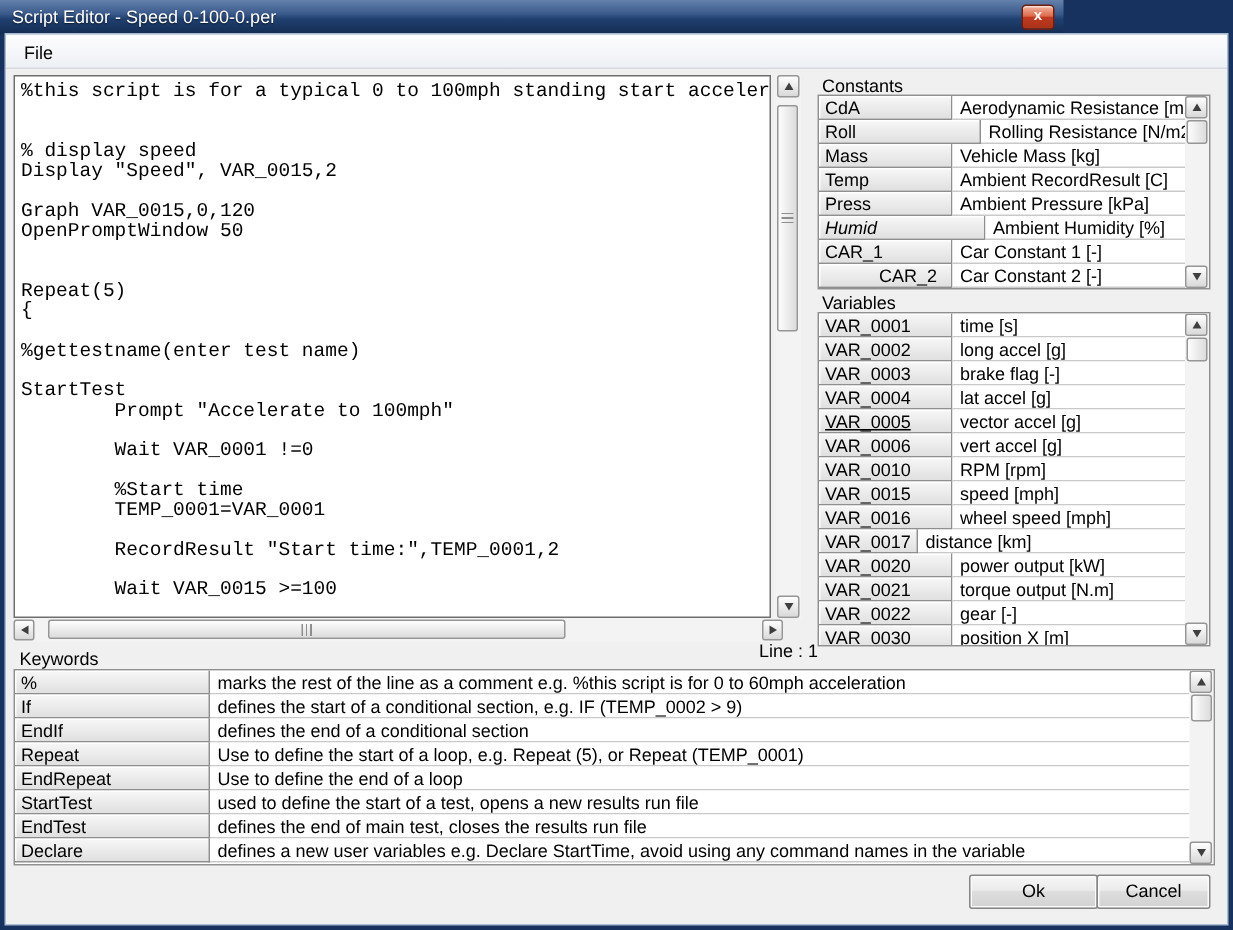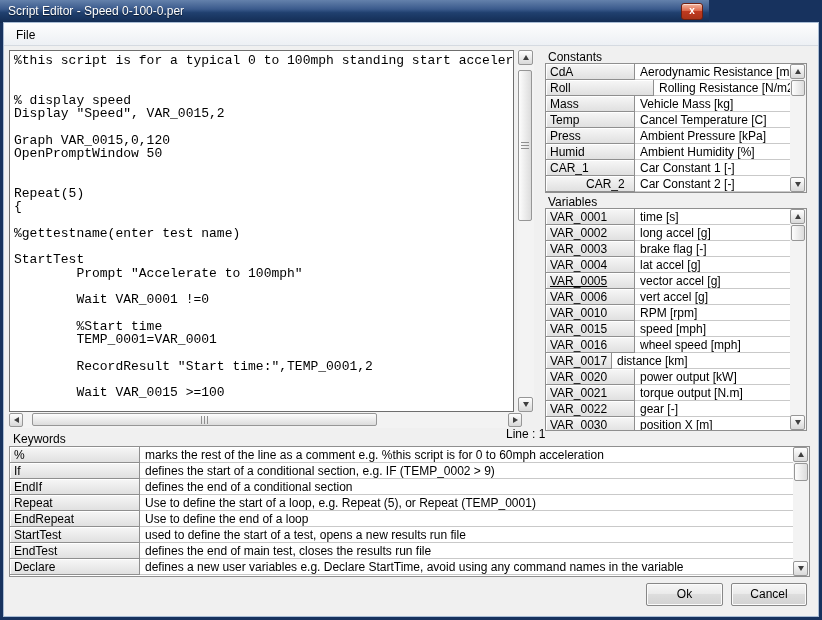--- a/index.html
+++ b/index.html
@@ -183,28 +183,28 @@
       <div class="lrow">
           <div class="c1" style="width:108px;">Roll</div>
           <div class="c2">Rolling Resistance [N/m2]</div>
         </div>
       <div class="lrow">
           <div class="c1" style="width:89px;">Mass</div>
           <div class="c2">Vehicle Mass [kg]</div>
         </div>
       <div class="lrow">
           <div class="c1" style="width:89px;">Temp</div>
-          <div class="c2">Cancel Temperature [C]</div>
+          <div class="c2">Ambient RecordResult [C]</div>
         </div>
       <div class="lrow">
           <div class="c1" style="width:89px;">Press</div>
           <div class="c2">Ambient Pressure [kPa]</div>
         </div>
       <div class="lrow">
-          <div class="c1" style="width:89px;">Humid</div>
+          <div class="c1" style="width:111px;font-style:italic;">Humid</div>
           <div class="c2">Ambient Humidity [%]</div>
         </div>
       <div class="lrow">
           <div class="c1" style="width:89px;">CAR_1</div>
           <div class="c2">Car Constant 1 [-]</div>
         </div>
       <div class="lrow">
           <div class="c1" style="width:89px;padding-left:40px;">CAR_2</div>
           <div class="c2">Car Constant 2 [-]</div>
         </div>
@@ -331,16 +331,16 @@
       <div class="sb-btn" style="left:0;top:0;width:15px;height:15px;">
           <div class="tri-up"></div>
         </div>
       <div class="thumb thumb-v" style="top:16px;height:18px;"></div>
       <div class="sb-btn" style="left:0;bottom:0;width:15px;height:15px;">
           <div class="tri-down"></div>
         </div>
     </div>
   </div>
 
-  <div class="btn" style="left:646px;top:583px;width:77px;">Ok</div>
+  <div class="btn" style="left:646px;top:583px;width:86px;">Ok</div>
   <div class="btn" style="left:731px;top:583px;width:76px;">Cancel</div>
 
 </div>
 
 </body></html>

